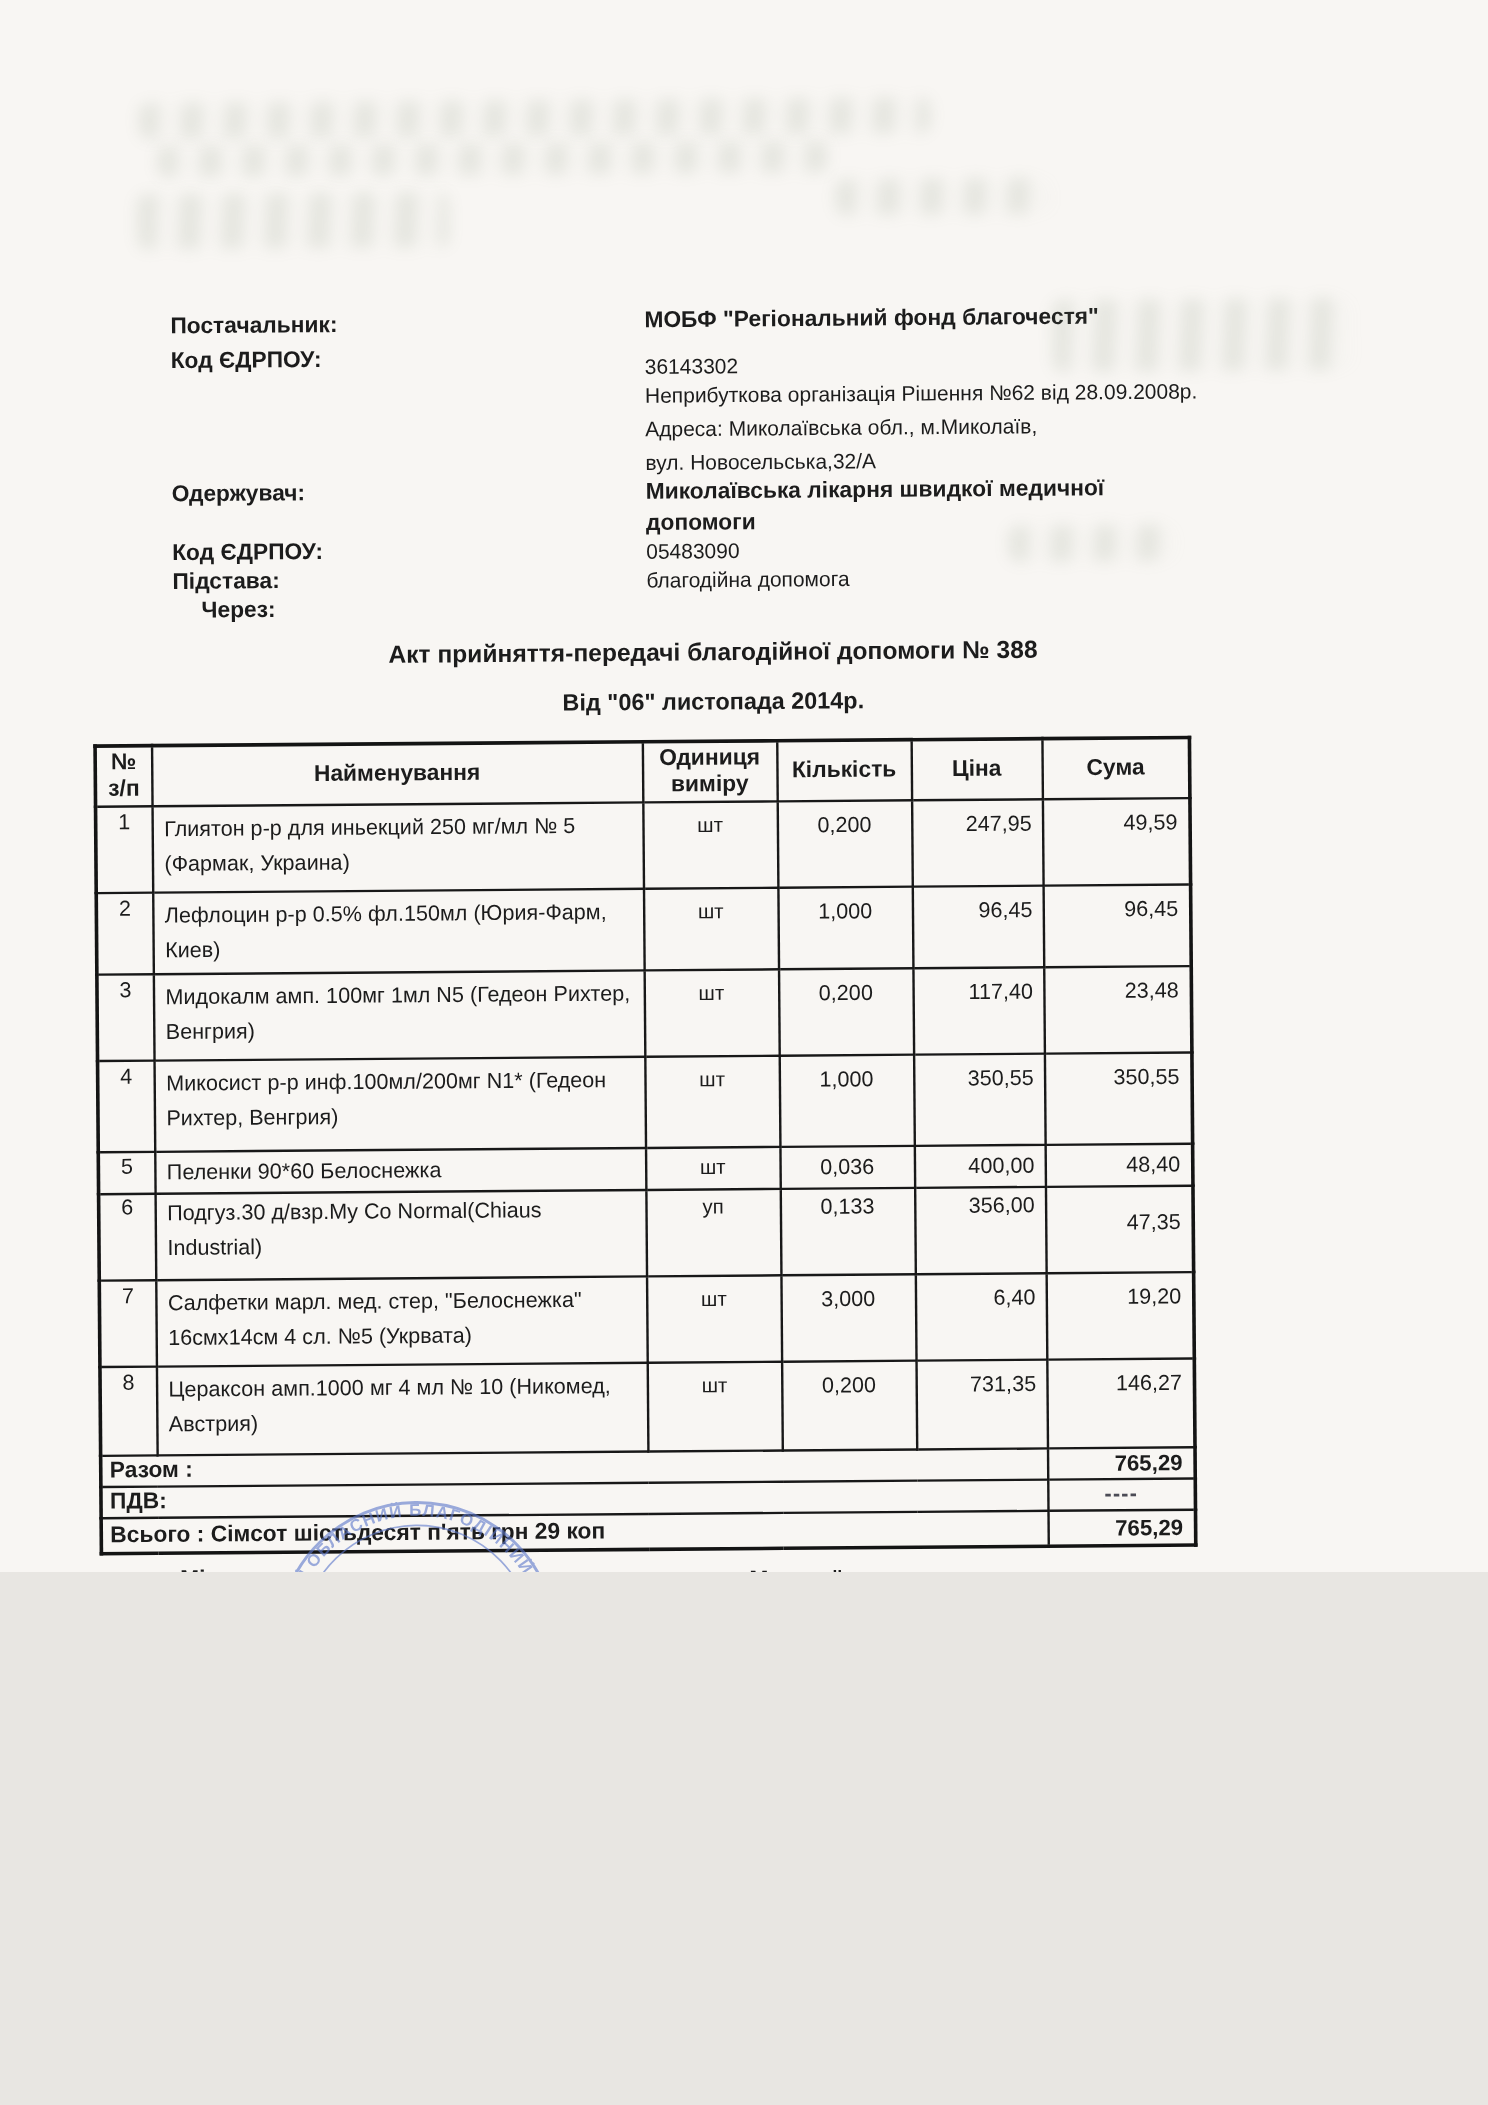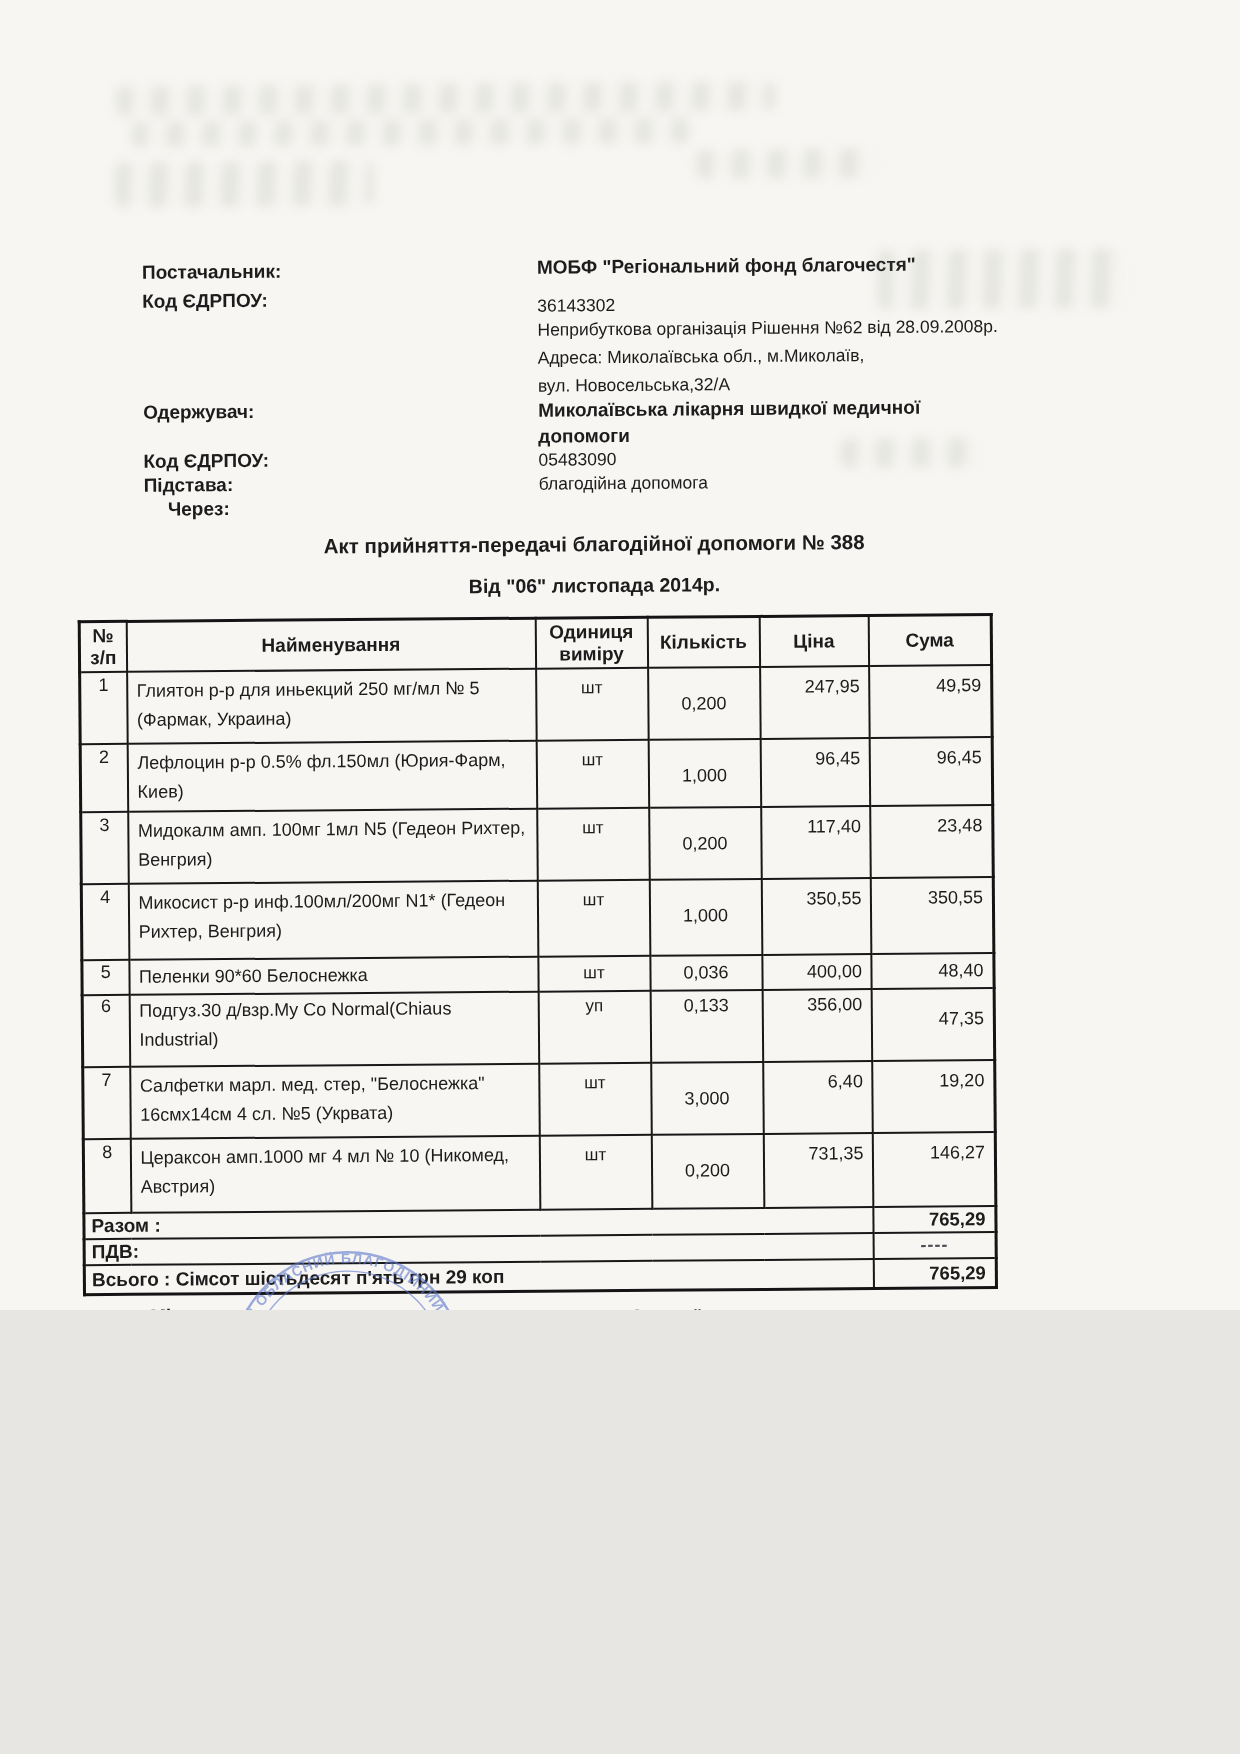--- a/index.html
+++ b/index.html
@@ -20,21 +20,21 @@
   table.acttable {
     position:absolute; left:78px; top:616px; width:912px;
     border-collapse:collapse; table-layout:fixed;
     border:3px solid #141414;
   }
   .acttable th, .acttable td { border:2px solid #181818; vertical-align:top; overflow:hidden; }
   .acttable th { font-weight:bold; font-size:19px; text-align:center; vertical-align:middle; padding:2px 2px; }
   td.c-num   { text-align:center; font-size:18px; padding-top:2px; }
   td.c-name  { font-size:18px; padding:4px 6px 2px 9px; line-height:1.6; }
   td.c-unit  { text-align:center; font-size:17px; padding-top:9px; }
-  td.c-qty   { text-align:center; font-size:18px; padding-top:25px; }
+  td.c-qty   { text-align:center; font-size:18px; padding-top:9px; }
   td.c-price { text-align:right; font-size:18px; padding:9px 8px 0 0; }
   td.c-sum   { text-align:right; font-size:18px; padding:9px 9px 0 0; }
   td.t-label { font-weight:bold; font-size:19px; padding:1px 4px 0 6px; vertical-align:middle; }
   td.t-value { font-weight:bold; font-size:18.5px; text-align:right; padding:1px 9px 0 0; vertical-align:middle; }
   td.t-dash  { font-weight:bold; font-size:18px; text-align:center; color:#4b4b55; vertical-align:middle; letter-spacing:1px; }
 
   .hline { position:absolute; border-bottom:2px solid #23232b; }
   .small-lbl { font-size:13px; white-space:nowrap; }
   .footnote { font-size:15px; white-space:nowrap; }
 

